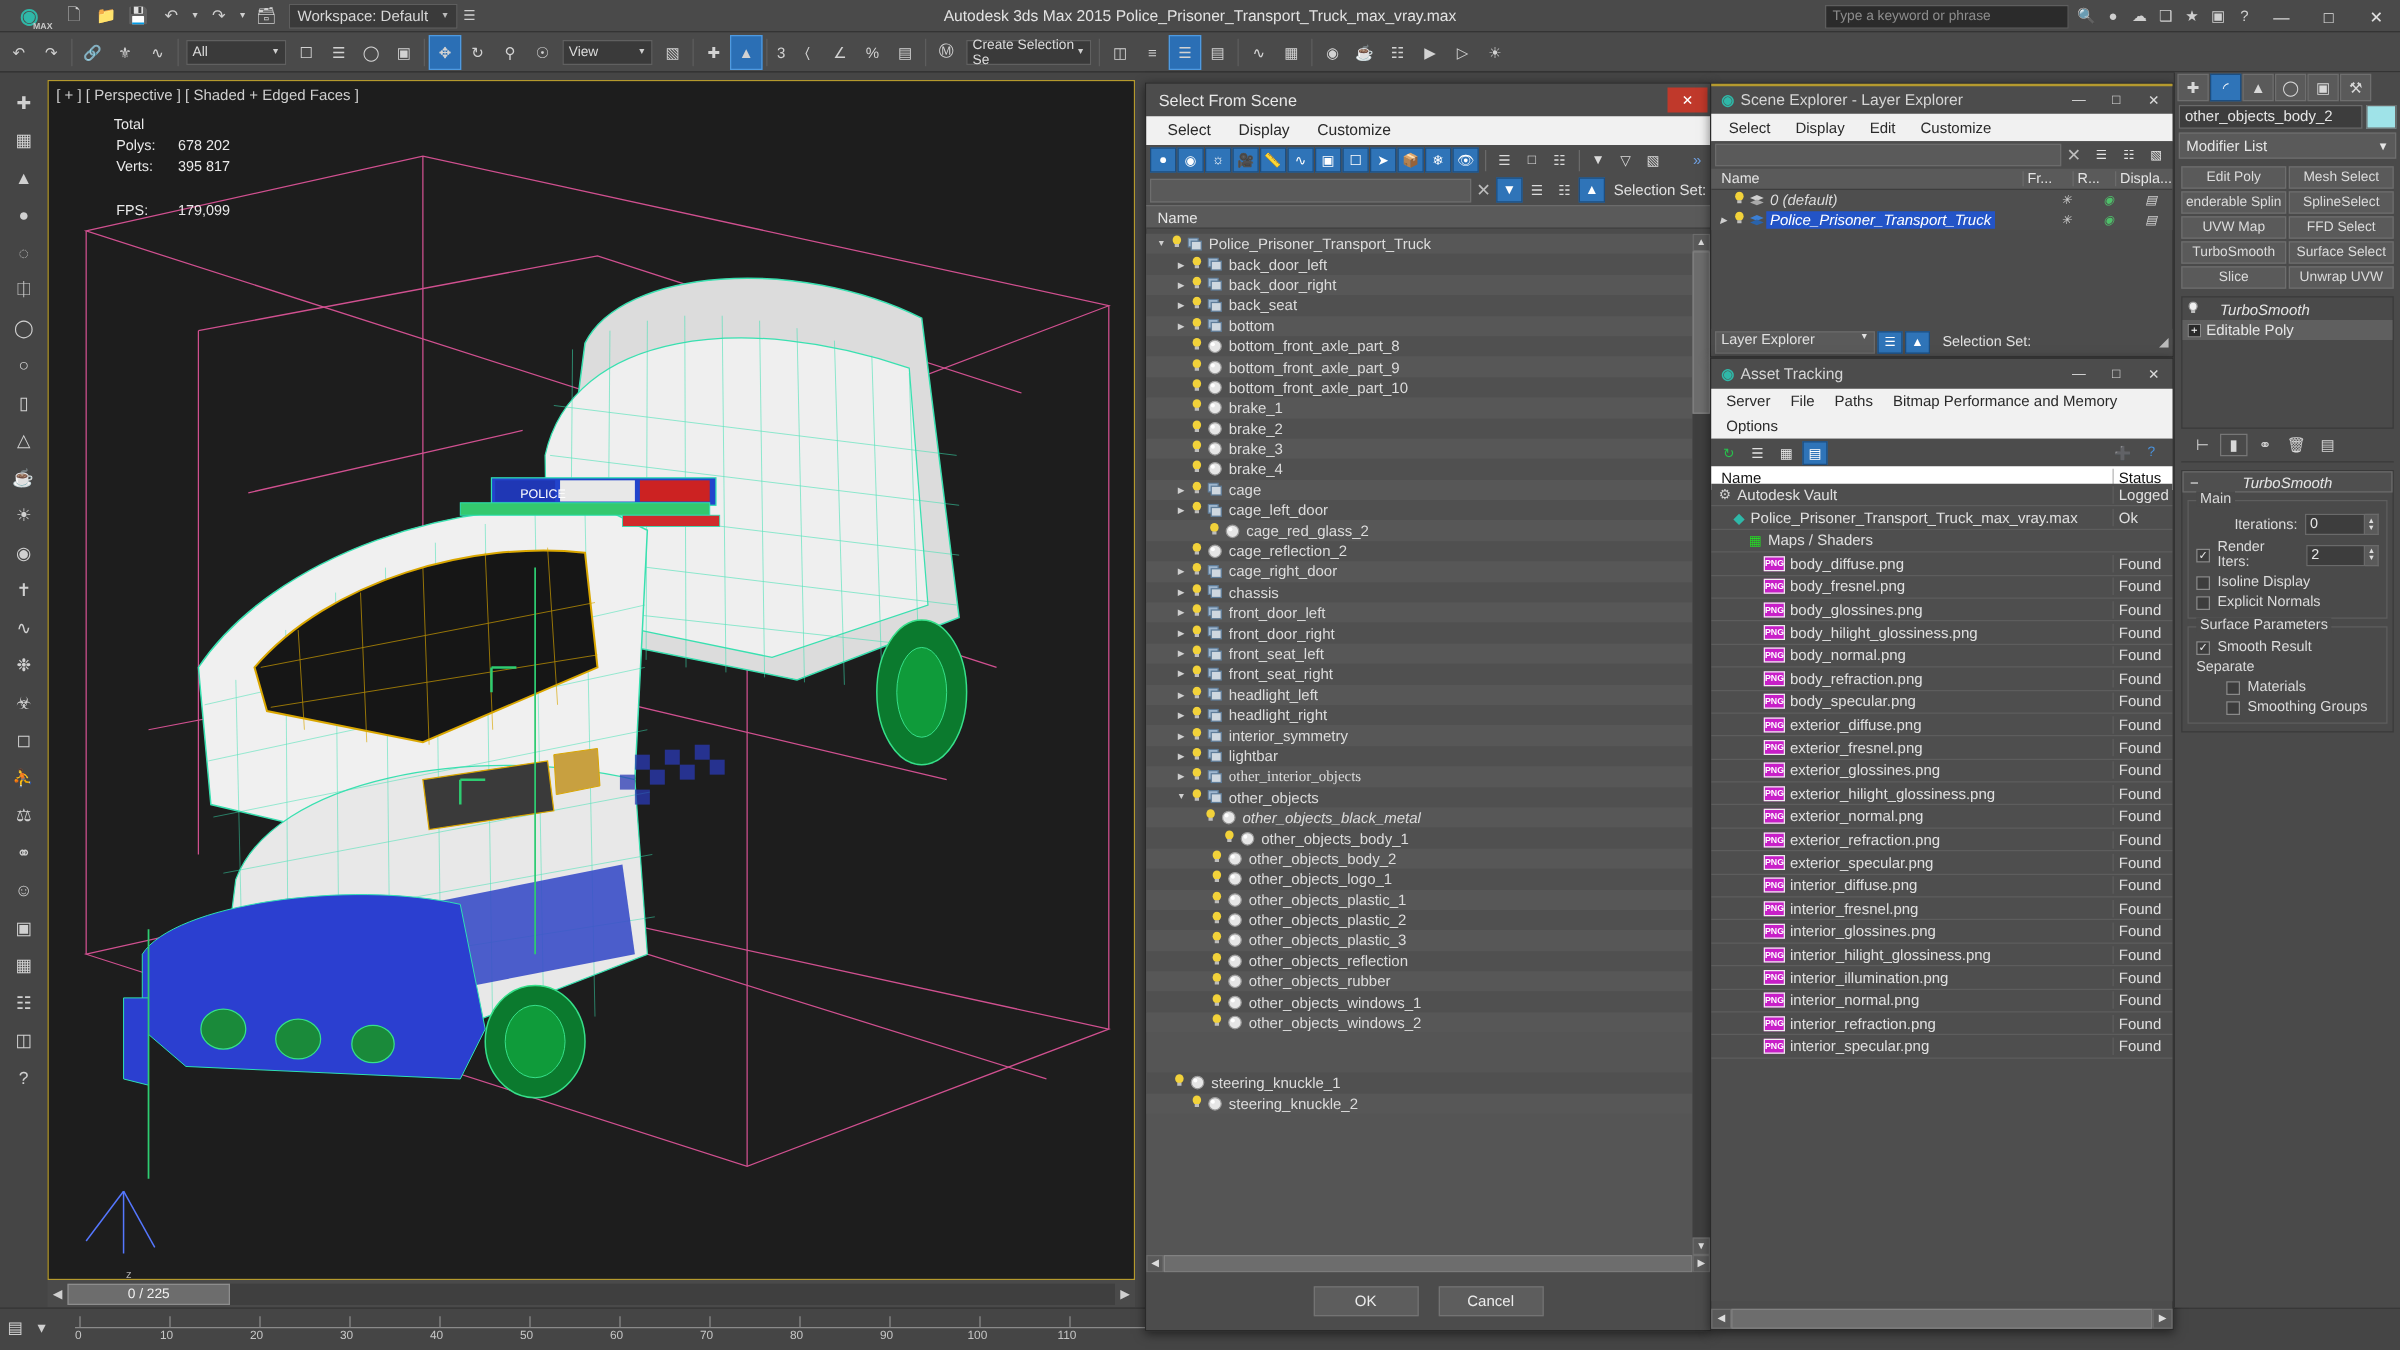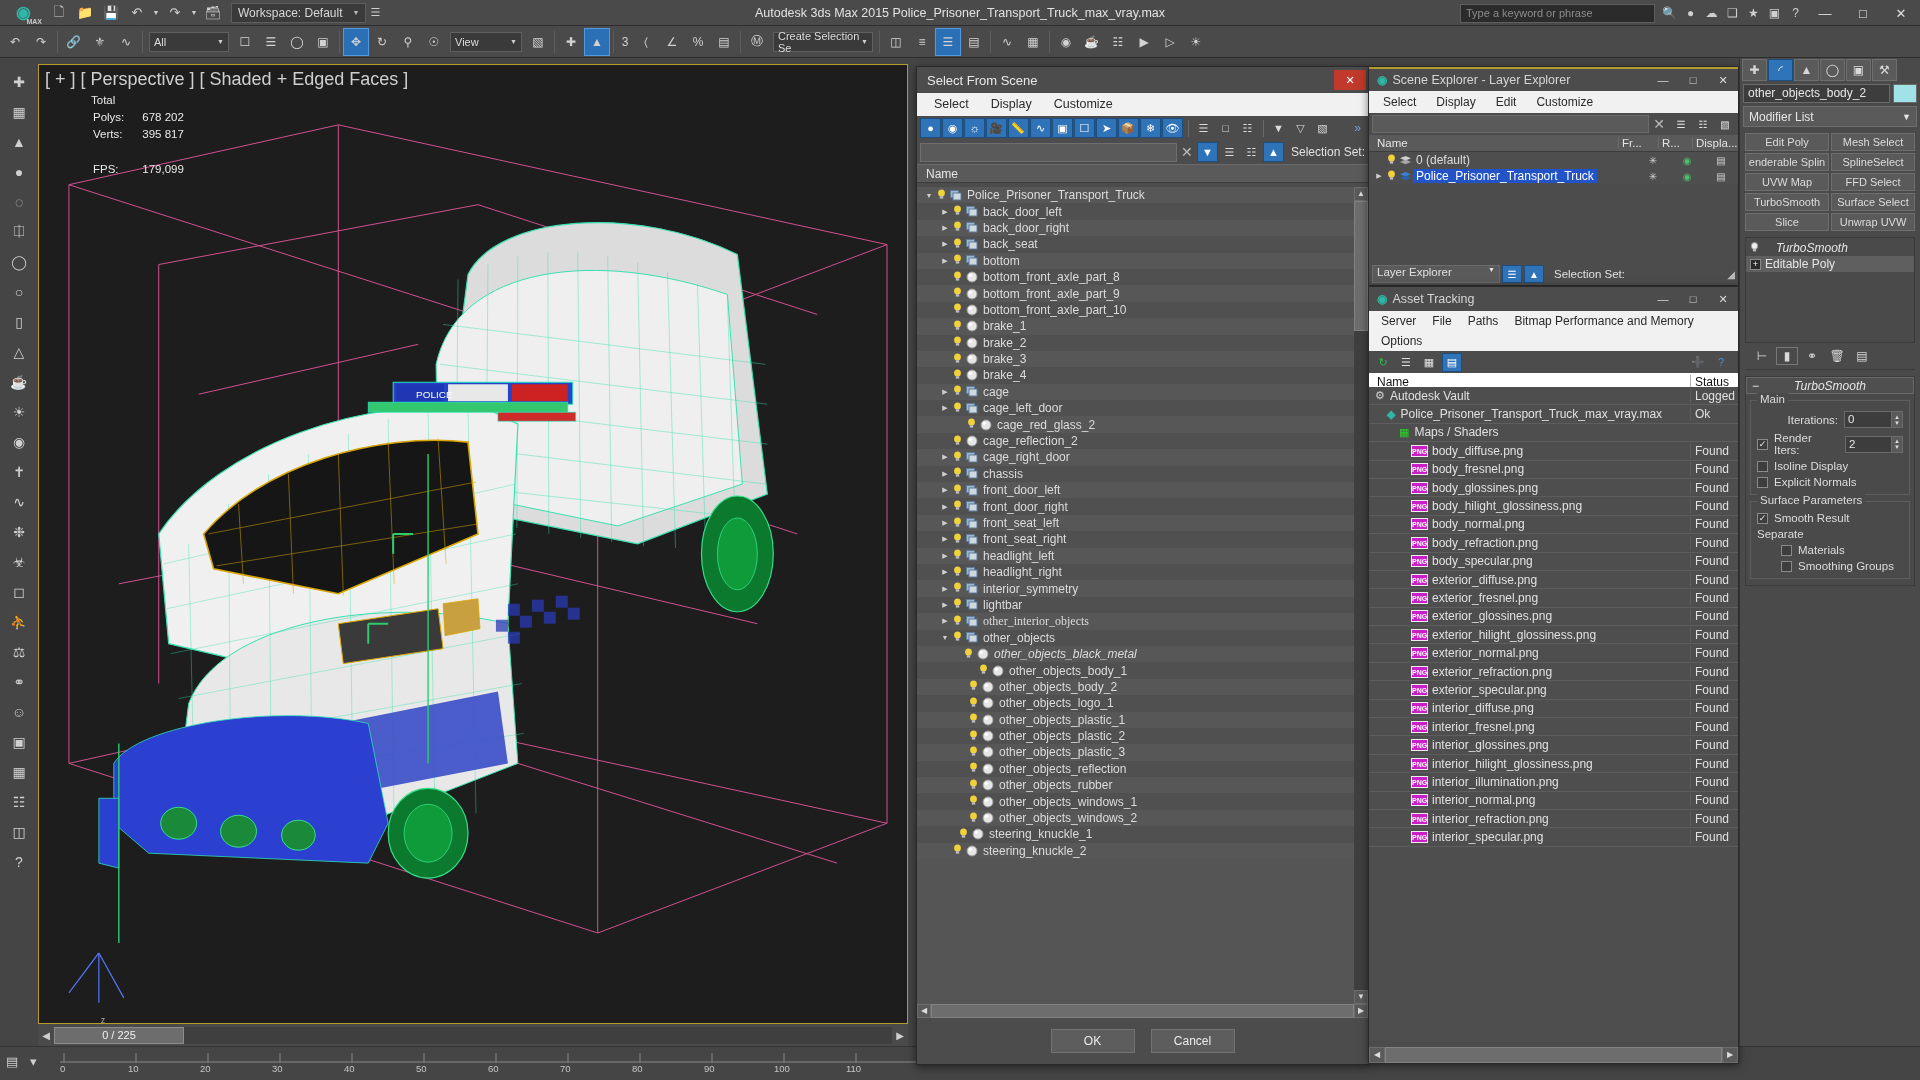--- a/index.html
+++ b/index.html
@@ -55,21 +55,21 @@
     font-size:11px; display:flex; align-items:center; padding:0 4px; margin:0 3px;
   }
   .combo .cv { flex:1; }
   .combo .ca { font-size:7px; color:#cfcfcf; }
 
   
   .viewport {
     position:absolute; left:38px; top:64px; width:870px; height:960px;
     background:#1d1d1d; border:1px solid #b59a2e; overflow:hidden;
   }
-  .vp-label { position:absolute; left:6px; top:4px; font-size:18px; color:#cfcfcf;}
+  .vp-label { position:absolute; left:6px; top:4px; font-size:12px; color:#cfcfcf;}
   .vp-stats { position:absolute; left:52px; top:28px; font-size:11.5px; color:#e9e9e9; line-height:15px;}
   .vp-stats td { padding-right:16px; font-size:11.5px; }
   .vp-canvas { position:absolute; inset:0; }
 
   
   .lefttools {
     position:absolute; left:0; top:64px; width:38px; height:960px;
     background:#454545; display:flex; flex-direction:column; align-items:center; padding-top:3px;
   }
   .lt { width:30px; height:29px; display:flex; align-items:center; justify-content:center; color:#d0d0d0; font-size:14px; margin-bottom:1px;}
@@ -150,21 +150,21 @@
   .se-wbtns { margin-left:auto; display:flex;}
   .se-wb { width:30px; height:22px; display:flex; align-items:center; justify-content:center; color:#dadada; font-size:11px;}
   .se-menubar { height:22px; background:#f1f1f1; display:flex; align-items:center; padding-left:4px;}
   .se-menubar .mi { padding:0 10px; font-size:12px; color:#2a2a2a; line-height:20px;}
   .se-search { height:22px; display:flex; align-items:center; background:#4c4c4c; padding:0 3px;}
   .se-inp { flex:1; height:18px; background:#5a5a5a; border:1px solid #6b6b6b;}
   .se-cols { height:17px; background:#5a5a5a; display:flex; align-items:center; font-size:11.5px; color:#e4e4e4; border-bottom:1px solid #3d3d3d;}
   .se-col-name { flex:1; padding-left:8px;}
   .se-col { width:40px; text-align:left; border-left:1px solid #6b6b6b; padding-left:3px;}
   .se-list { background:#4e4e4e; }
-  .se-row { height:16px; display:flex; align-items:center; font-size:12px; color:#dcdcdc;}
+  .se-row { height:16px; display:flex; align-items:center; font-size:12px; color:#dcdcdc;font-style:italic;}
   .se-row.sel .se-lbl { background:#2354c7; color:#fff; }
   .se-lbl { padding:0 3px;}
   .se-footer { position:absolute; left:0; bottom:0; right:0; height:22px; background:#4c4c4c; display:flex; align-items:center; padding:0 3px;}
   .se-combo { width:128px; height:18px; background:#5a5a5a; border:1px solid #6b6b6b; font-size:11.5px; color:#e0e0e0;
               display:flex; align-items:flex-start; padding:0 4px;}
   .se-tb { width:20px; height:18px; background:#2f74b8; border:1px solid #1d4e80; display:flex; align-items:center; justify-content:center; color:#fff; font-size:10px; margin-left:2px;}
   .se-ss { font-size:11.5px; color:#e0e0e0; margin-left:10px;}
 
   
   .dlg-at {
@@ -1119,21 +1119,21 @@
                 <rect x="2.8" y="7.2" width="3.4" height="2.4" fill="#bdbdbd"></rect>
               </svg></span>
             <span class="objicon">
               <svg width="12" height="12" viewBox="0 0 12 12">
                 <circle cx="6" cy="6" r="5" fill="#e6e6e6" stroke="#9a9a9a"></circle>
                 <circle cx="4.3" cy="4.3" r="1.6" fill="#ffffff"></circle>
               </svg>
             </span>
             <span class="tname">other_objects_windows_2</span>
           </div>
-          <div class="trow" style="padding-left: 28px;">
+          <div class="trow" style="padding-left: 8px; margin-top: 32px;">
             <span class="tarrow"></span>
             <span class="bulb"><svg width="9" height="11" viewBox="0 0 9 11">
                 <ellipse cx="4.5" cy="4" rx="3.4" ry="3.6" fill="#f2d23a"></ellipse>
                 <rect x="2.8" y="7.2" width="3.4" height="2.4" fill="#bdbdbd"></rect>
               </svg></span>
             <span class="objicon">
               <svg width="12" height="12" viewBox="0 0 12 12">
                 <circle cx="6" cy="6" r="5" fill="#e6e6e6" stroke="#9a9a9a"></circle>
                 <circle cx="4.3" cy="4.3" r="1.6" fill="#ffffff"></circle>
               </svg>

